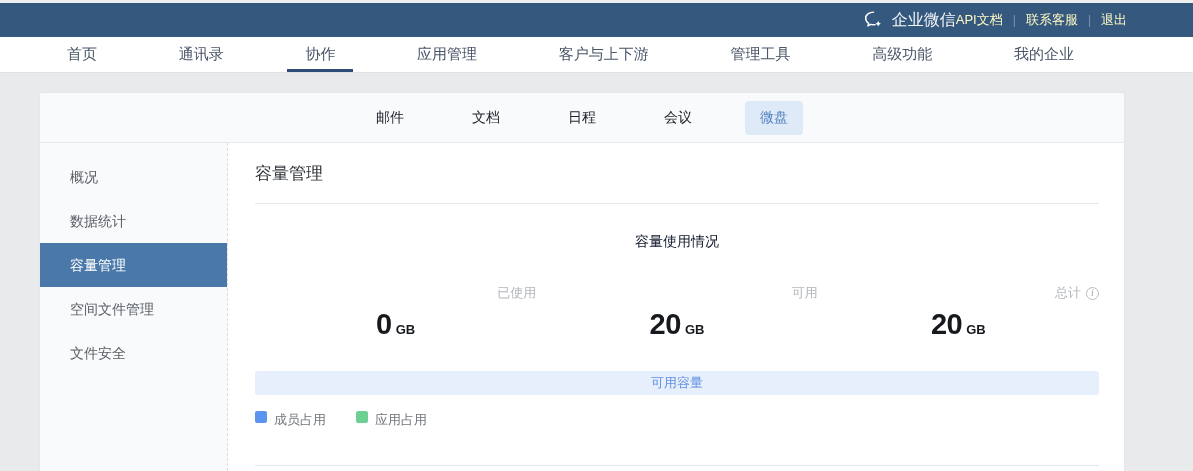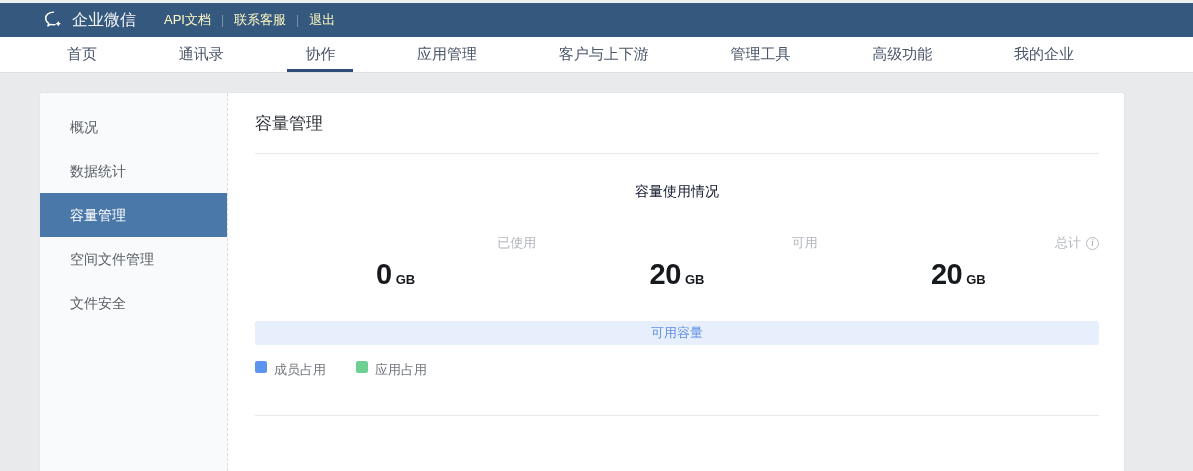--- a/index.html
+++ b/index.html
@@ -2,21 +2,21 @@
 <html><head>
 <meta charset="utf-8">
 <style>
   * { margin:0; padding:0; box-sizing:border-box; }
   html,body { width:1193px; height:471px; overflow:hidden; }
   body { font-family:"Liberation Sans","DejaVu Sans",sans-serif; background:#e9eaec; position:relative; }
 
   .top-strip { height:3px; background:#edeff1; }
 
   
-  .topbar { height:34px; background:#35587e; display:flex; align-items:center; justify-content:flex-start; padding:0 66px 0 43px;gap:28px; }
+  .topbar { height:34px; background:#35587e; display:flex; align-items:center; justify-content:flex-end; padding:0 66px 0 43px; }
   .brand { display:flex; align-items:center; gap:7px; color:#f5f7f9; font-size:16px; cursor:pointer; }
   .brand .logo { display:inline-flex; width:22px; height:22px; }
   .topbar-links { display:flex; align-items:center; gap:10px; font-size:13px; color:#e9eef4; }
   .topbar-links a { color:#fef9c3; text-decoration:none; cursor:pointer; }
   .topbar-links .sep { color:#7b93b1; font-size:12px; }
 
   
   .navbar { height:36px; background:#ffffff; border-bottom:1px solid #dfe1e4; display:flex; align-items:stretch; justify-content:space-between; padding:0 115px 0 63px; }
   .nav-item { position:relative; display:flex; align-items:center; font-size:15px; color:#4a5668; cursor:pointer; padding:0 4px; }
   .nav-item.active::after { content:""; position:absolute; left:50%; transform:translateX(-50%); bottom:0; width:66px; height:3px; background:#2e4d78; }
@@ -86,20 +86,27 @@
   <div class="nav-item">通讯录</div>
   <div class="nav-item active">协作</div>
   <div class="nav-item">应用管理</div>
   <div class="nav-item">客户与上下游</div>
   <div class="nav-item">管理工具</div>
   <div class="nav-item">高级功能</div>
   <div class="nav-item">我的企业</div>
 </nav>
 
 <div class="card">
+  <div class="card-tabs">
+    <div class="ctab">邮件</div>
+    <div class="ctab">文档</div>
+    <div class="ctab">日程</div>
+    <div class="ctab">会议</div>
+    <div class="ctab active" style="background-color: rgb(223, 234, 249);">微盘</div>
+  </div>
 
   <div class="card-body">
     <aside class="sidebar">
       <div class="side-item">概况</div>
       <div class="side-item">数据统计</div>
       <div class="side-item active" style="background-color: rgb(74, 120, 169);">容量管理</div>
       <div class="side-item">空间文件管理</div>
       <div class="side-item">文件安全</div>
     </aside>
 

